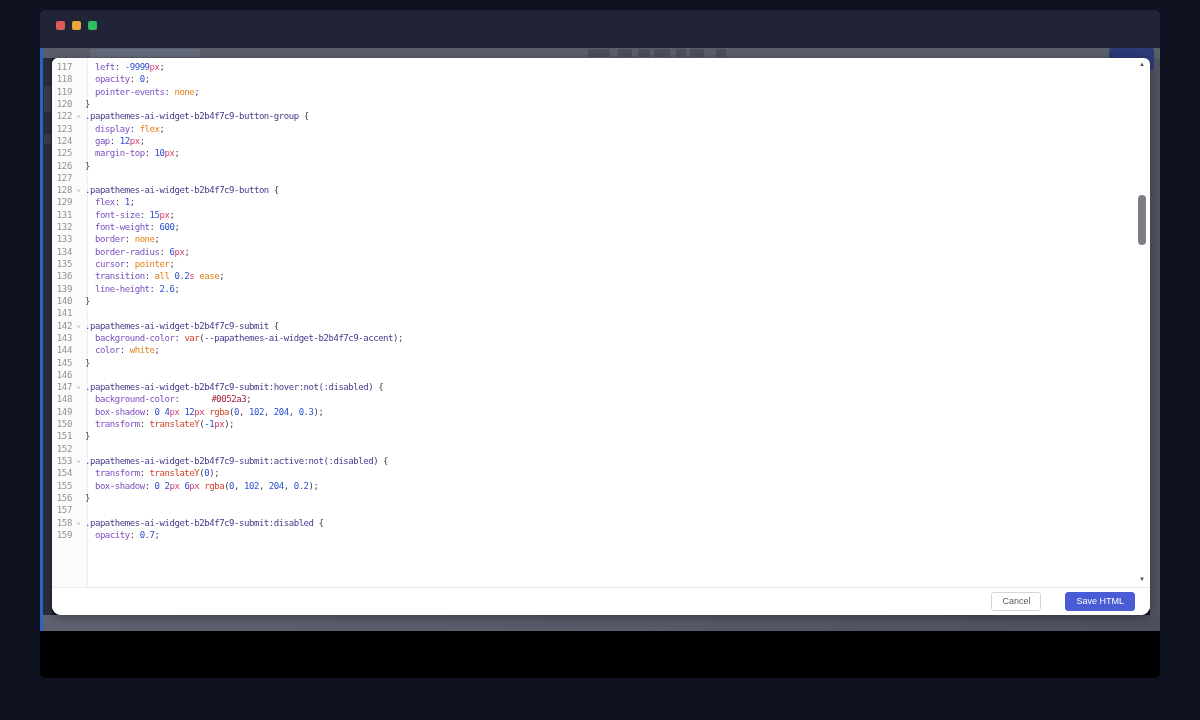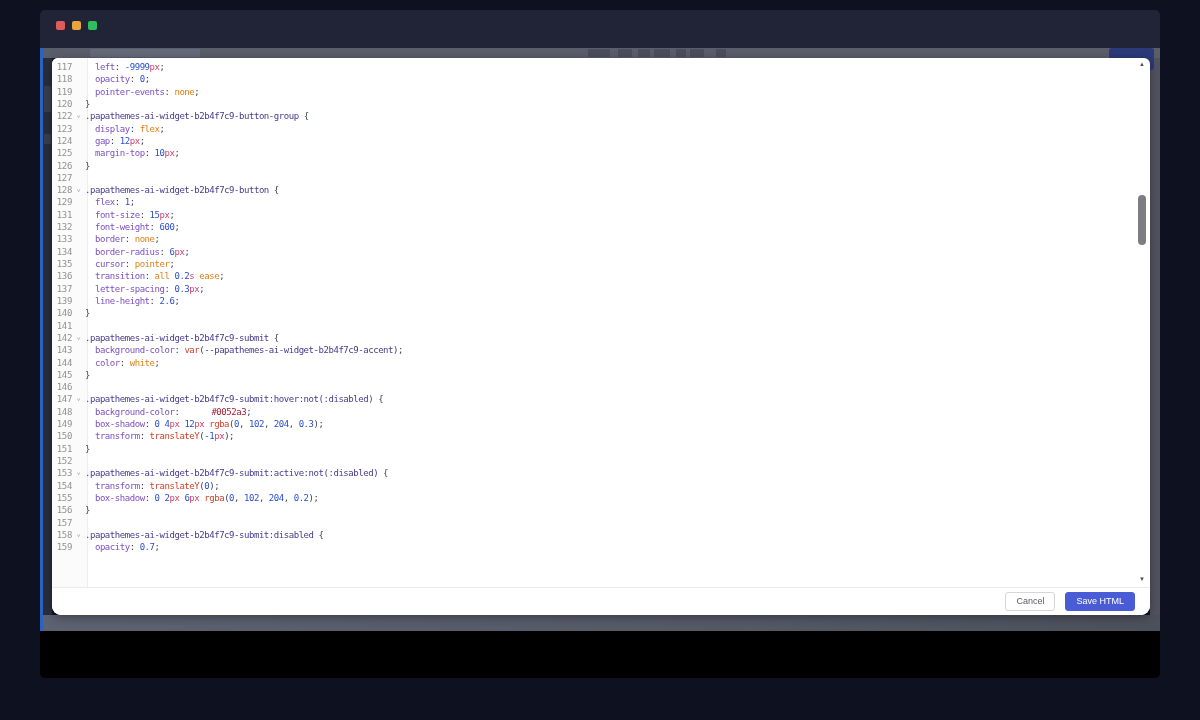--- a/index.html
+++ b/index.html
@@ -51,21 +51,21 @@
   .tk-hex{color:var(--syntax-hex,#a3203a);margin-left:27px;}
   .tk-pn{color:var(--syntax-punct,#3c4257);}
   .tk-cssvar{color:var(--syntax-selector,#473a8c);}
 
   .scrollbar{position:absolute;top:0;right:1px;bottom:28px;width:14px;}
   .sb-up{position:absolute;top:2px;left:0;width:14px;height:9px;text-align:center;font-size:6px;color:#4a4a55;line-height:9px;}
   .sb-down{position:absolute;bottom:3px;left:0;width:14px;height:9px;text-align:center;font-size:6px;color:#4a4a55;line-height:9px;}
   .sb-thumb{position:absolute;left:3px;top:137px;width:8px;height:50px;background:#7d7d82;border-radius:4px;}
 
   .footer{position:absolute;left:0;right:0;bottom:0;height:28px;background:#fff;border-top:1px solid #ebebee;
-          display:flex;align-items:center;justify-content:flex-end;gap:10px;padding-right:15px;box-sizing:border-box;}
+          display:flex;align-items:center;justify-content:flex-end;gap:24px;padding-right:15px;box-sizing:border-box;}
   .btn{font-family:"Liberation Sans",sans-serif;font-size:9px;border-radius:3px;padding:4px 10px;line-height:1;cursor:pointer;}
   .btn-cancel{background:#fff;border:1px solid #d5d5dc;color:#555a66;}
   .btn-save{background:var(--save-btn-bg,#4a5bd6);border:1px solid var(--save-btn-bg,#4a5bd6);color:#fff;}
 </style>
 </head>
 <body>
 
 <div class="window">
   <div class="titlebar">
     <span class="tl red"></span>
@@ -182,25 +182,20 @@
             <span class="ln">135</span>
             <span class="fold"></span>
             <span class="code-text"><span class="tk-prop">  cursor</span><span class="tk-pn">:</span><span class="tk-pn"> </span><span class="tk-kw">pointer</span><span class="tk-pn">;</span></span>
           </div>
           <div class="code-row">
             <span class="ln">136</span>
             <span class="fold"></span>
             <span class="code-text"><span class="tk-prop">  transition</span><span class="tk-pn">:</span><span class="tk-pn"> </span><span class="tk-kw">all</span><span class="tk-pn"> </span><span class="tk-num">0.2</span><span class="tk-unit">s</span><span class="tk-pn"> </span><span class="tk-kw">ease</span><span class="tk-pn">;</span></span>
           </div>
           <div class="code-row">
-            <span class="ln">137</span>
-            <span class="fold"></span>
-            <span class="code-text"><span class="tk-prop">  letter-spacing</span><span class="tk-pn">:</span><span class="tk-pn"> </span><span class="tk-num">0.3</span><span class="tk-unit">px</span><span class="tk-pn">;</span></span>
-          </div>
-          <div class="code-row">
             <span class="ln">139</span>
             <span class="fold"></span>
             <span class="code-text"><span class="tk-prop">  line-height</span><span class="tk-pn">:</span><span class="tk-pn"> </span><span class="tk-num">2.6</span><span class="tk-pn">;</span></span>
           </div>
           <div class="code-row">
             <span class="ln">140</span>
             <span class="fold"></span>
             <span class="code-text"><span class="tk-pn">}</span></span>
           </div>
           <div class="code-row">

